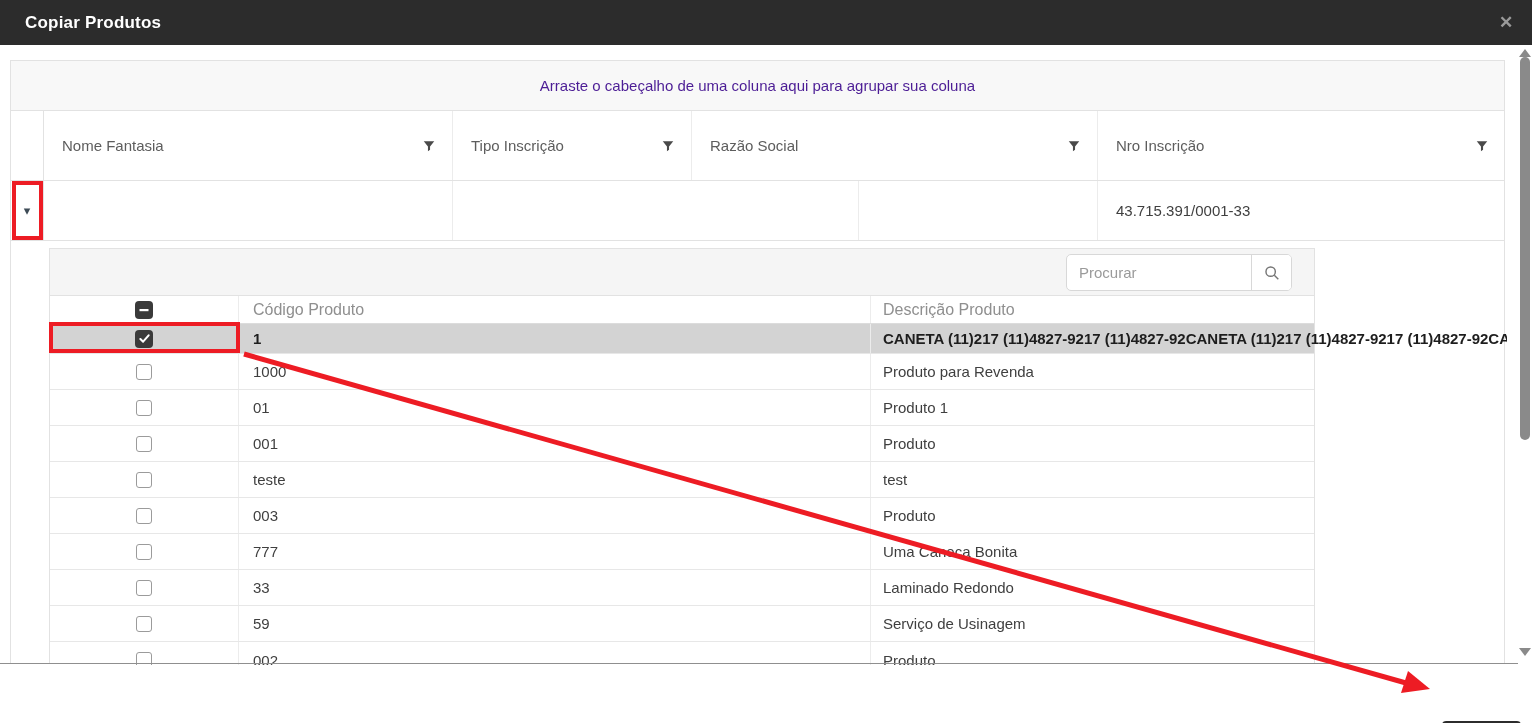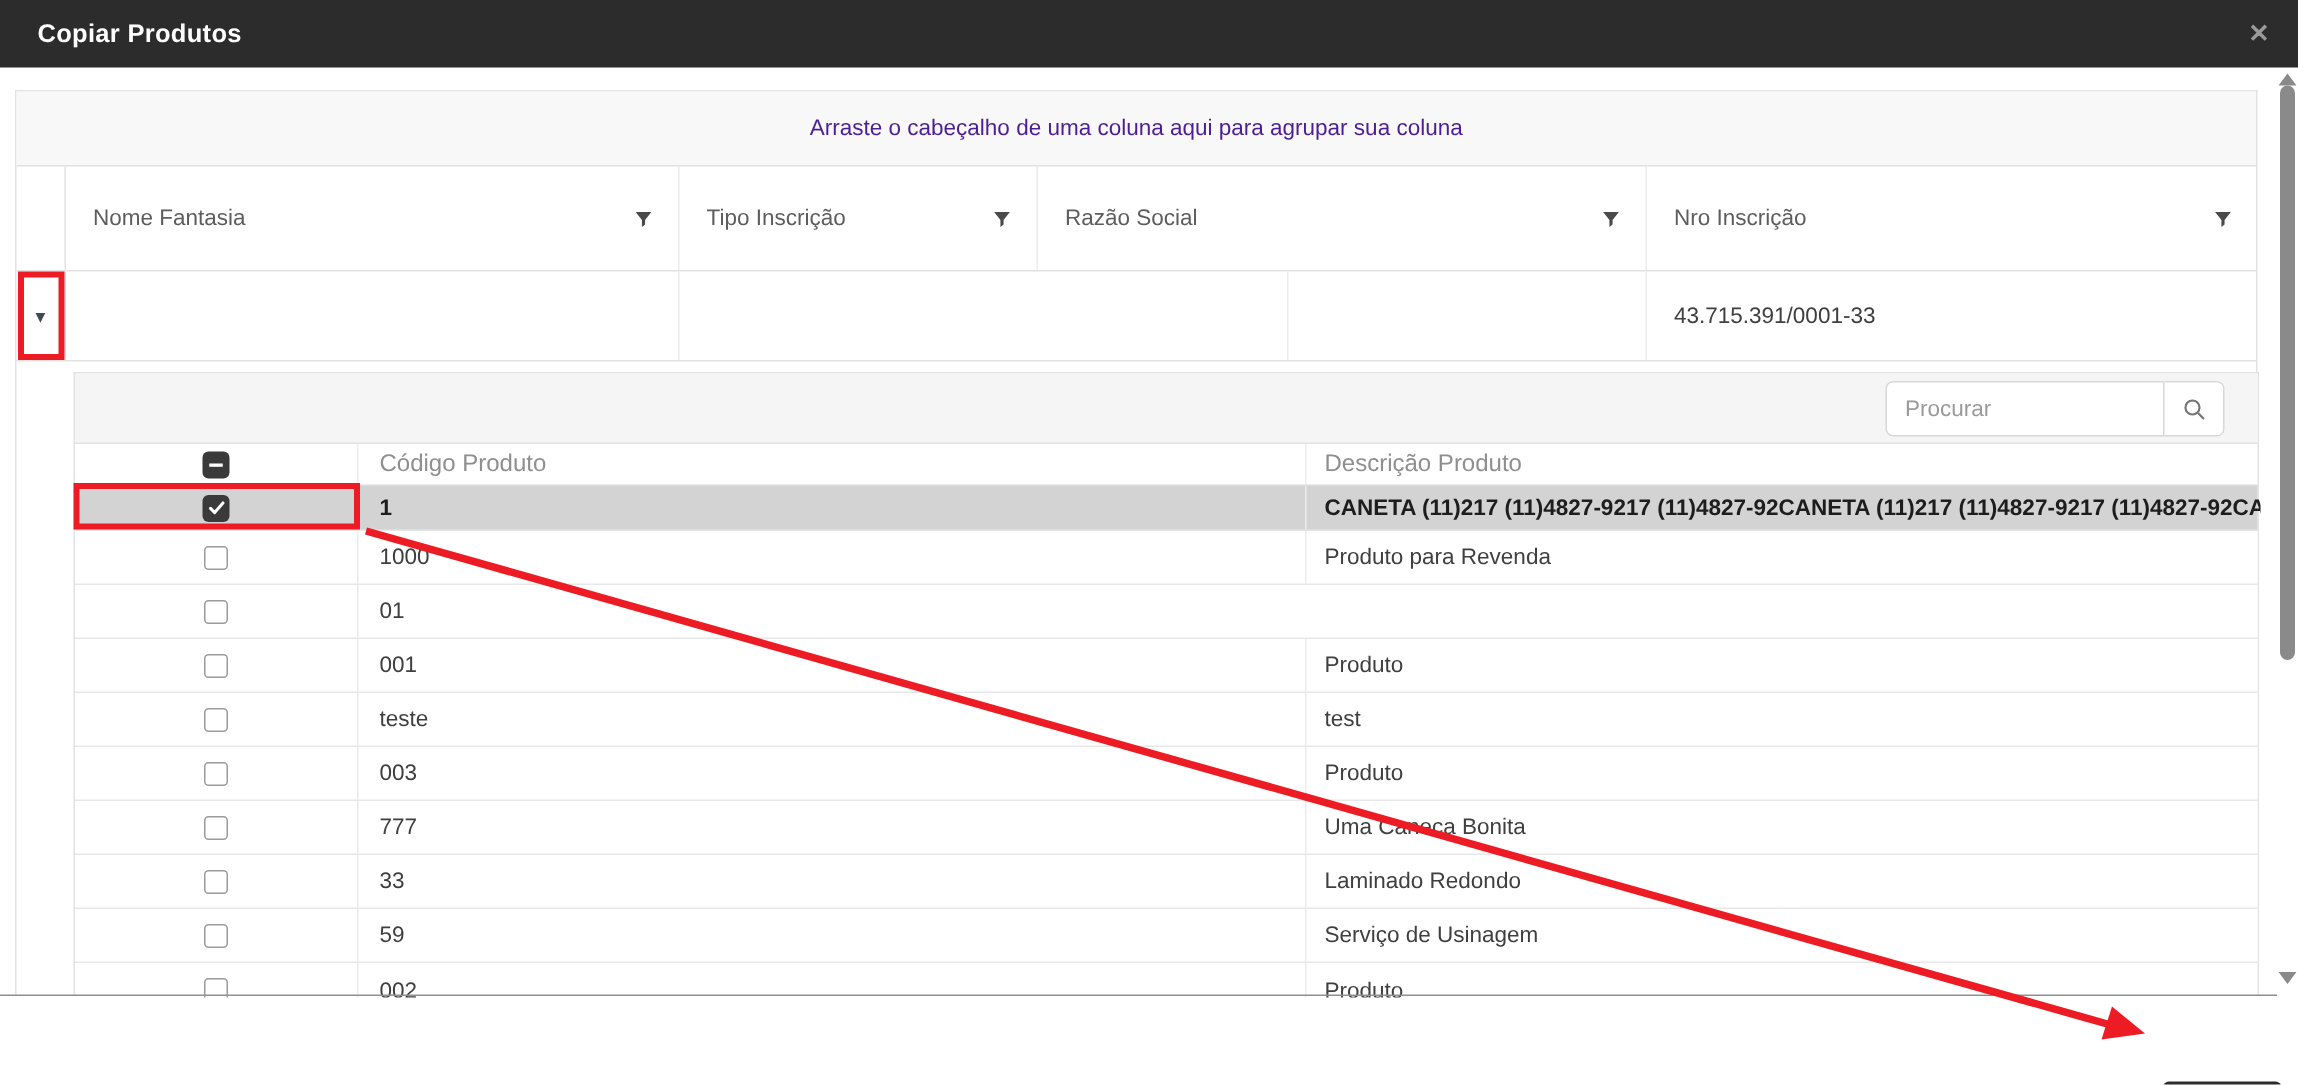--- a/index.html
+++ b/index.html
@@ -28,21 +28,21 @@
   .mh-cell:last-child { border-right:none; }
   .funnel { margin-left:auto; display:flex; }
   .w-nf{width:409px;} .w-rs{width:406px;} .w-ti{width:239px;} .w-ni{width:407px;}
   .master-row { display:flex; height:60px; border-bottom:1px solid #e2e2e2; }
   .caret { color:#3d4b56; font-size:13px; line-height:1; cursor:pointer; }
   .mr-cell { border-right:1px solid #ececec; display:flex; align-items:center;
              padding-left:18px; color:#3f3f3f; font-size:15px; flex:none; }
   .mr-cell:last-child { border-right:none; }
 
   
-  .detail { position:absolute; left:38px; top:187px; width:1457px; height:416px;
+  .detail { position:absolute; left:38px; top:187px; width:1266px; height:416px;
             border:1px solid #e2e2e2; border-bottom:none; background:#fff; }
   .d-toolbar { height:47px; background:#f5f5f5; border-bottom:1px solid #e2e2e2; position:relative; }
   .search { position:absolute; right:22px; top:5px; width:226px; height:37px; background:#fff;
             border:1px solid #d8d8d8; border-radius:5px; display:flex; overflow:hidden; }
   .search input { flex:1; border:none; outline:none; padding:0 12px; font-size:15px;
                   color:#444; background:transparent; font-family:inherit; min-width:0; }
   .search input::placeholder { color:#9a9a9a; }
   .search-btn { width:40px; border-left:1px solid #d8d8d8; display:flex; align-items:center;
                 justify-content:center; cursor:pointer; background:#fff; }
 
@@ -193,20 +193,21 @@
             <span class="cb"></span>
           </div>
           <div class="col-cod">1000</div>
           <div class="col-desc">Produto para Revenda</div>
         </div>
         <div class="p-row">
           <div class="col-cb">
             <span class="cb"></span>
           </div>
           <div class="col-cod">01</div>
+          <div class="col-desc">Produto 1</div>
         </div>
         <div class="p-row">
           <div class="col-cb">
             <span class="cb"></span>
           </div>
           <div class="col-cod">001</div>
           <div class="col-desc">Produto</div>
         </div>
         <div class="p-row">
           <div class="col-cb">

